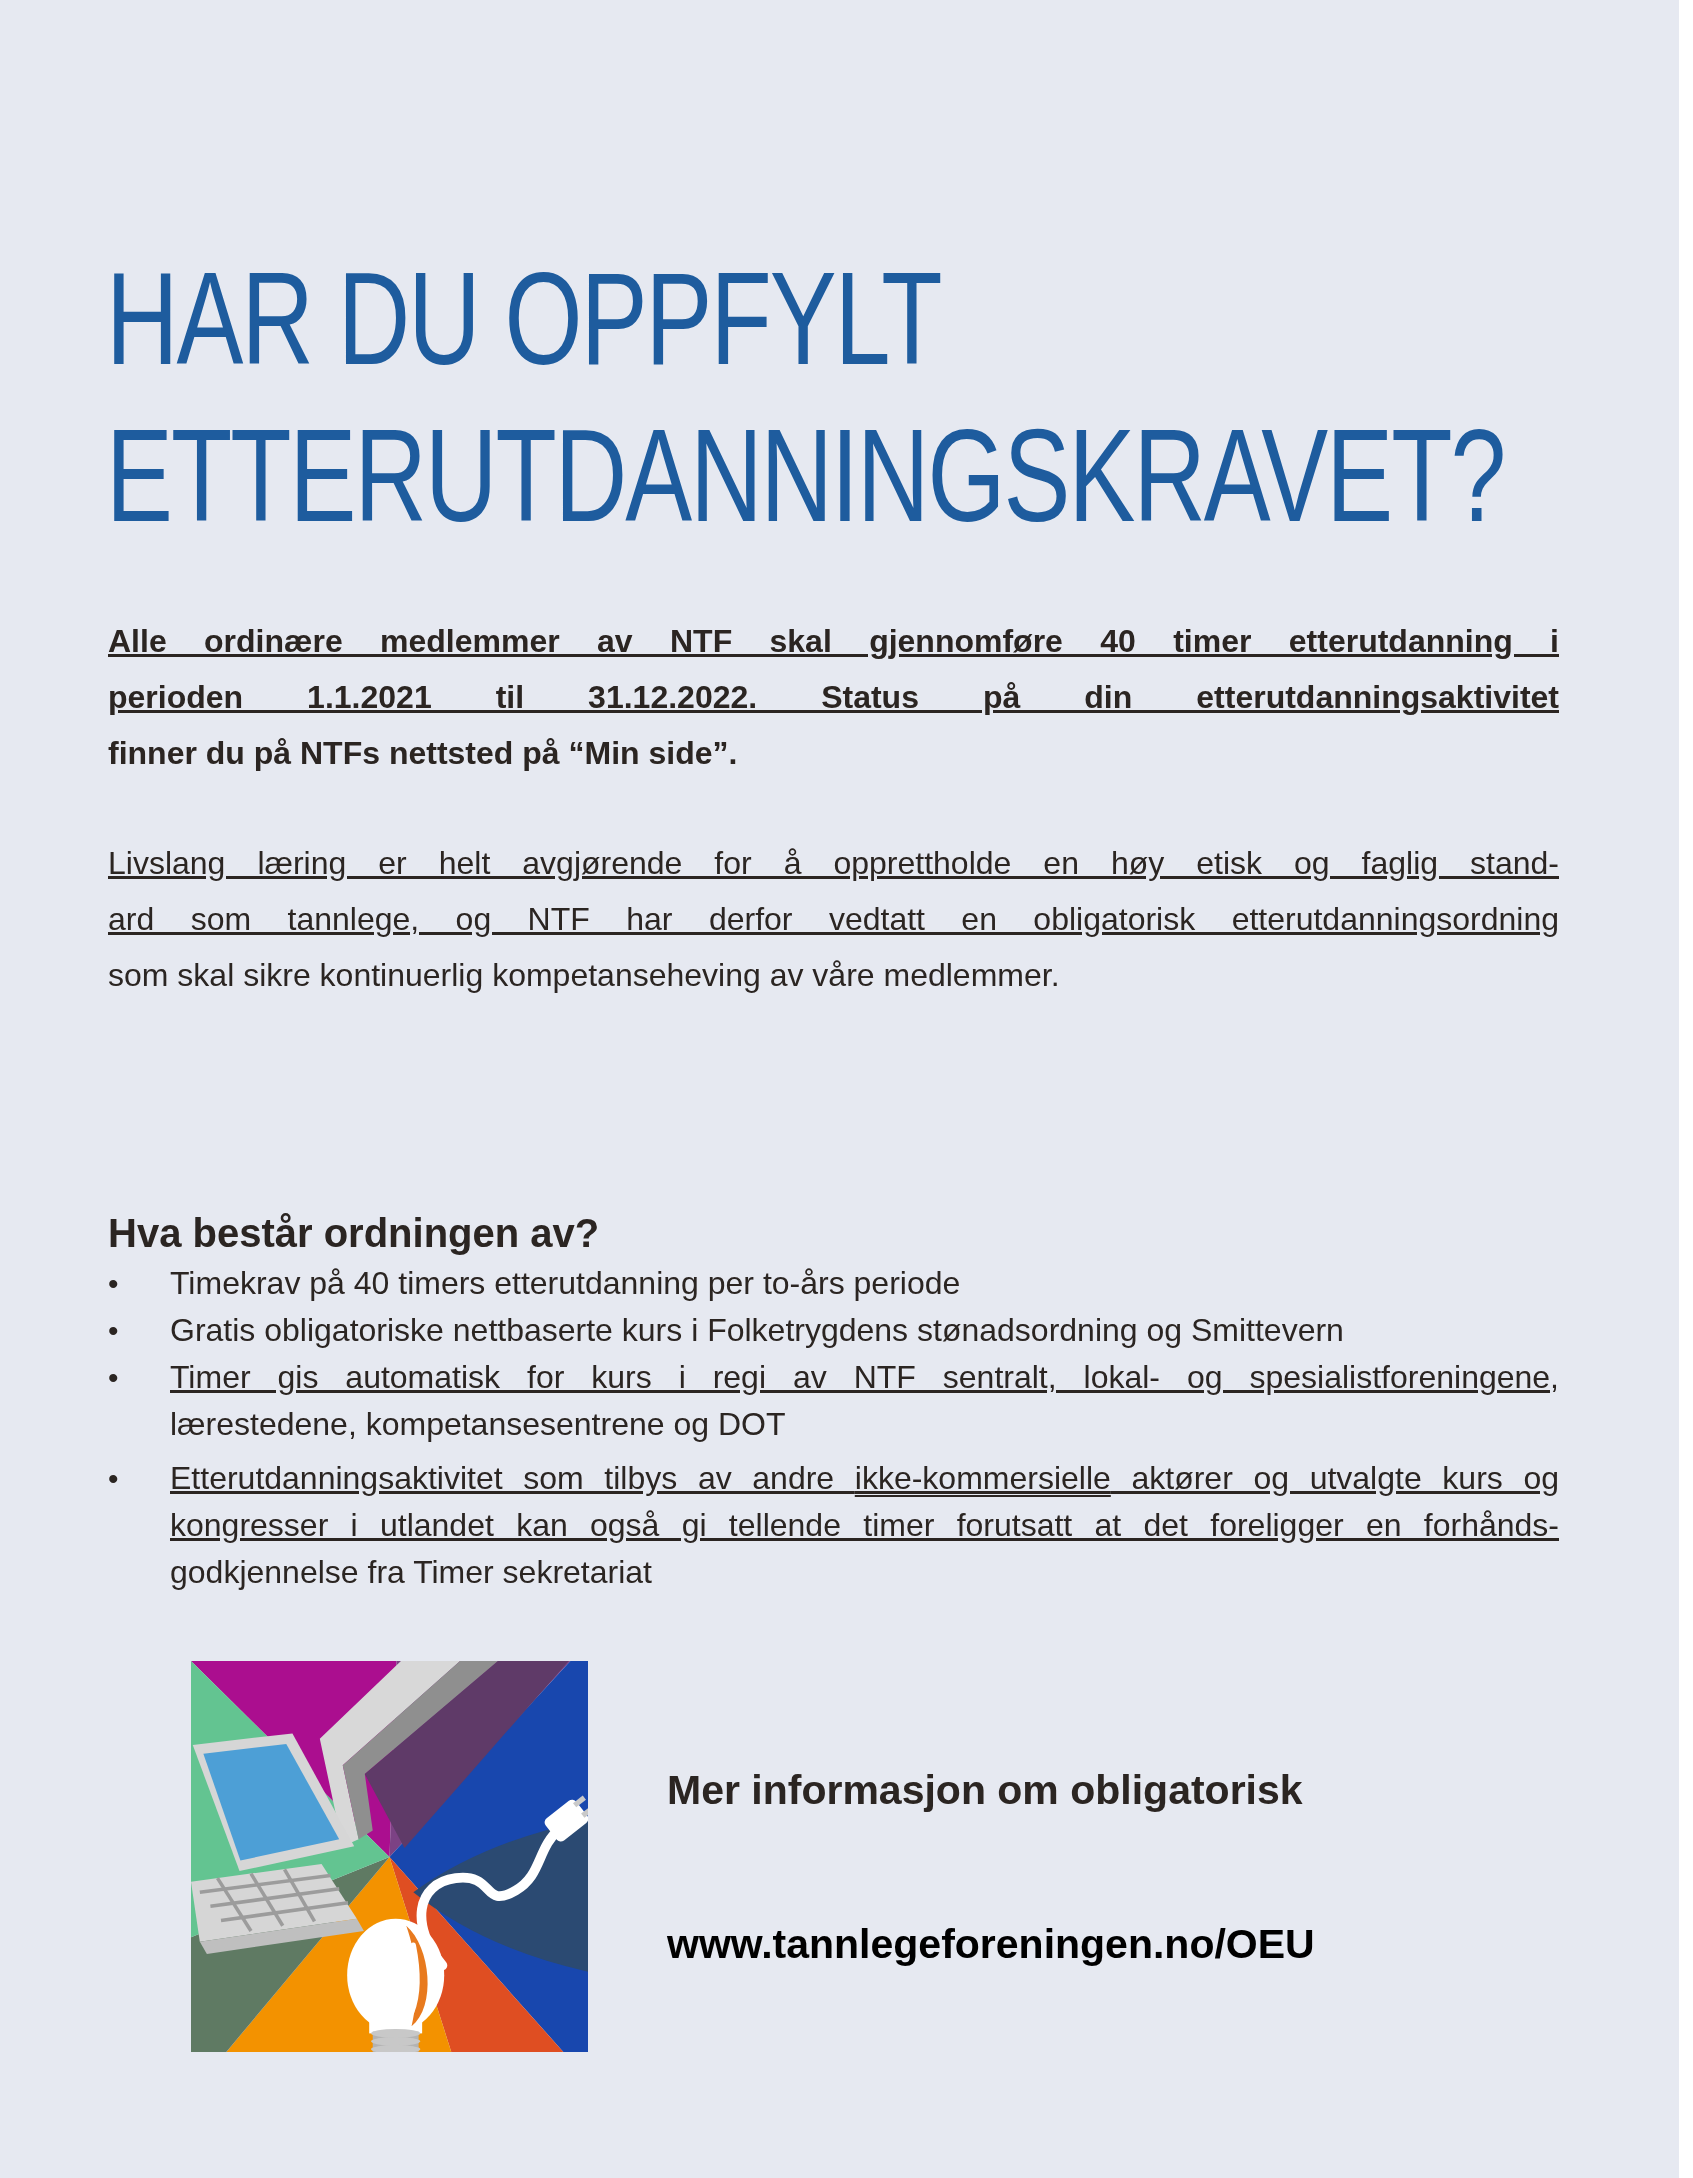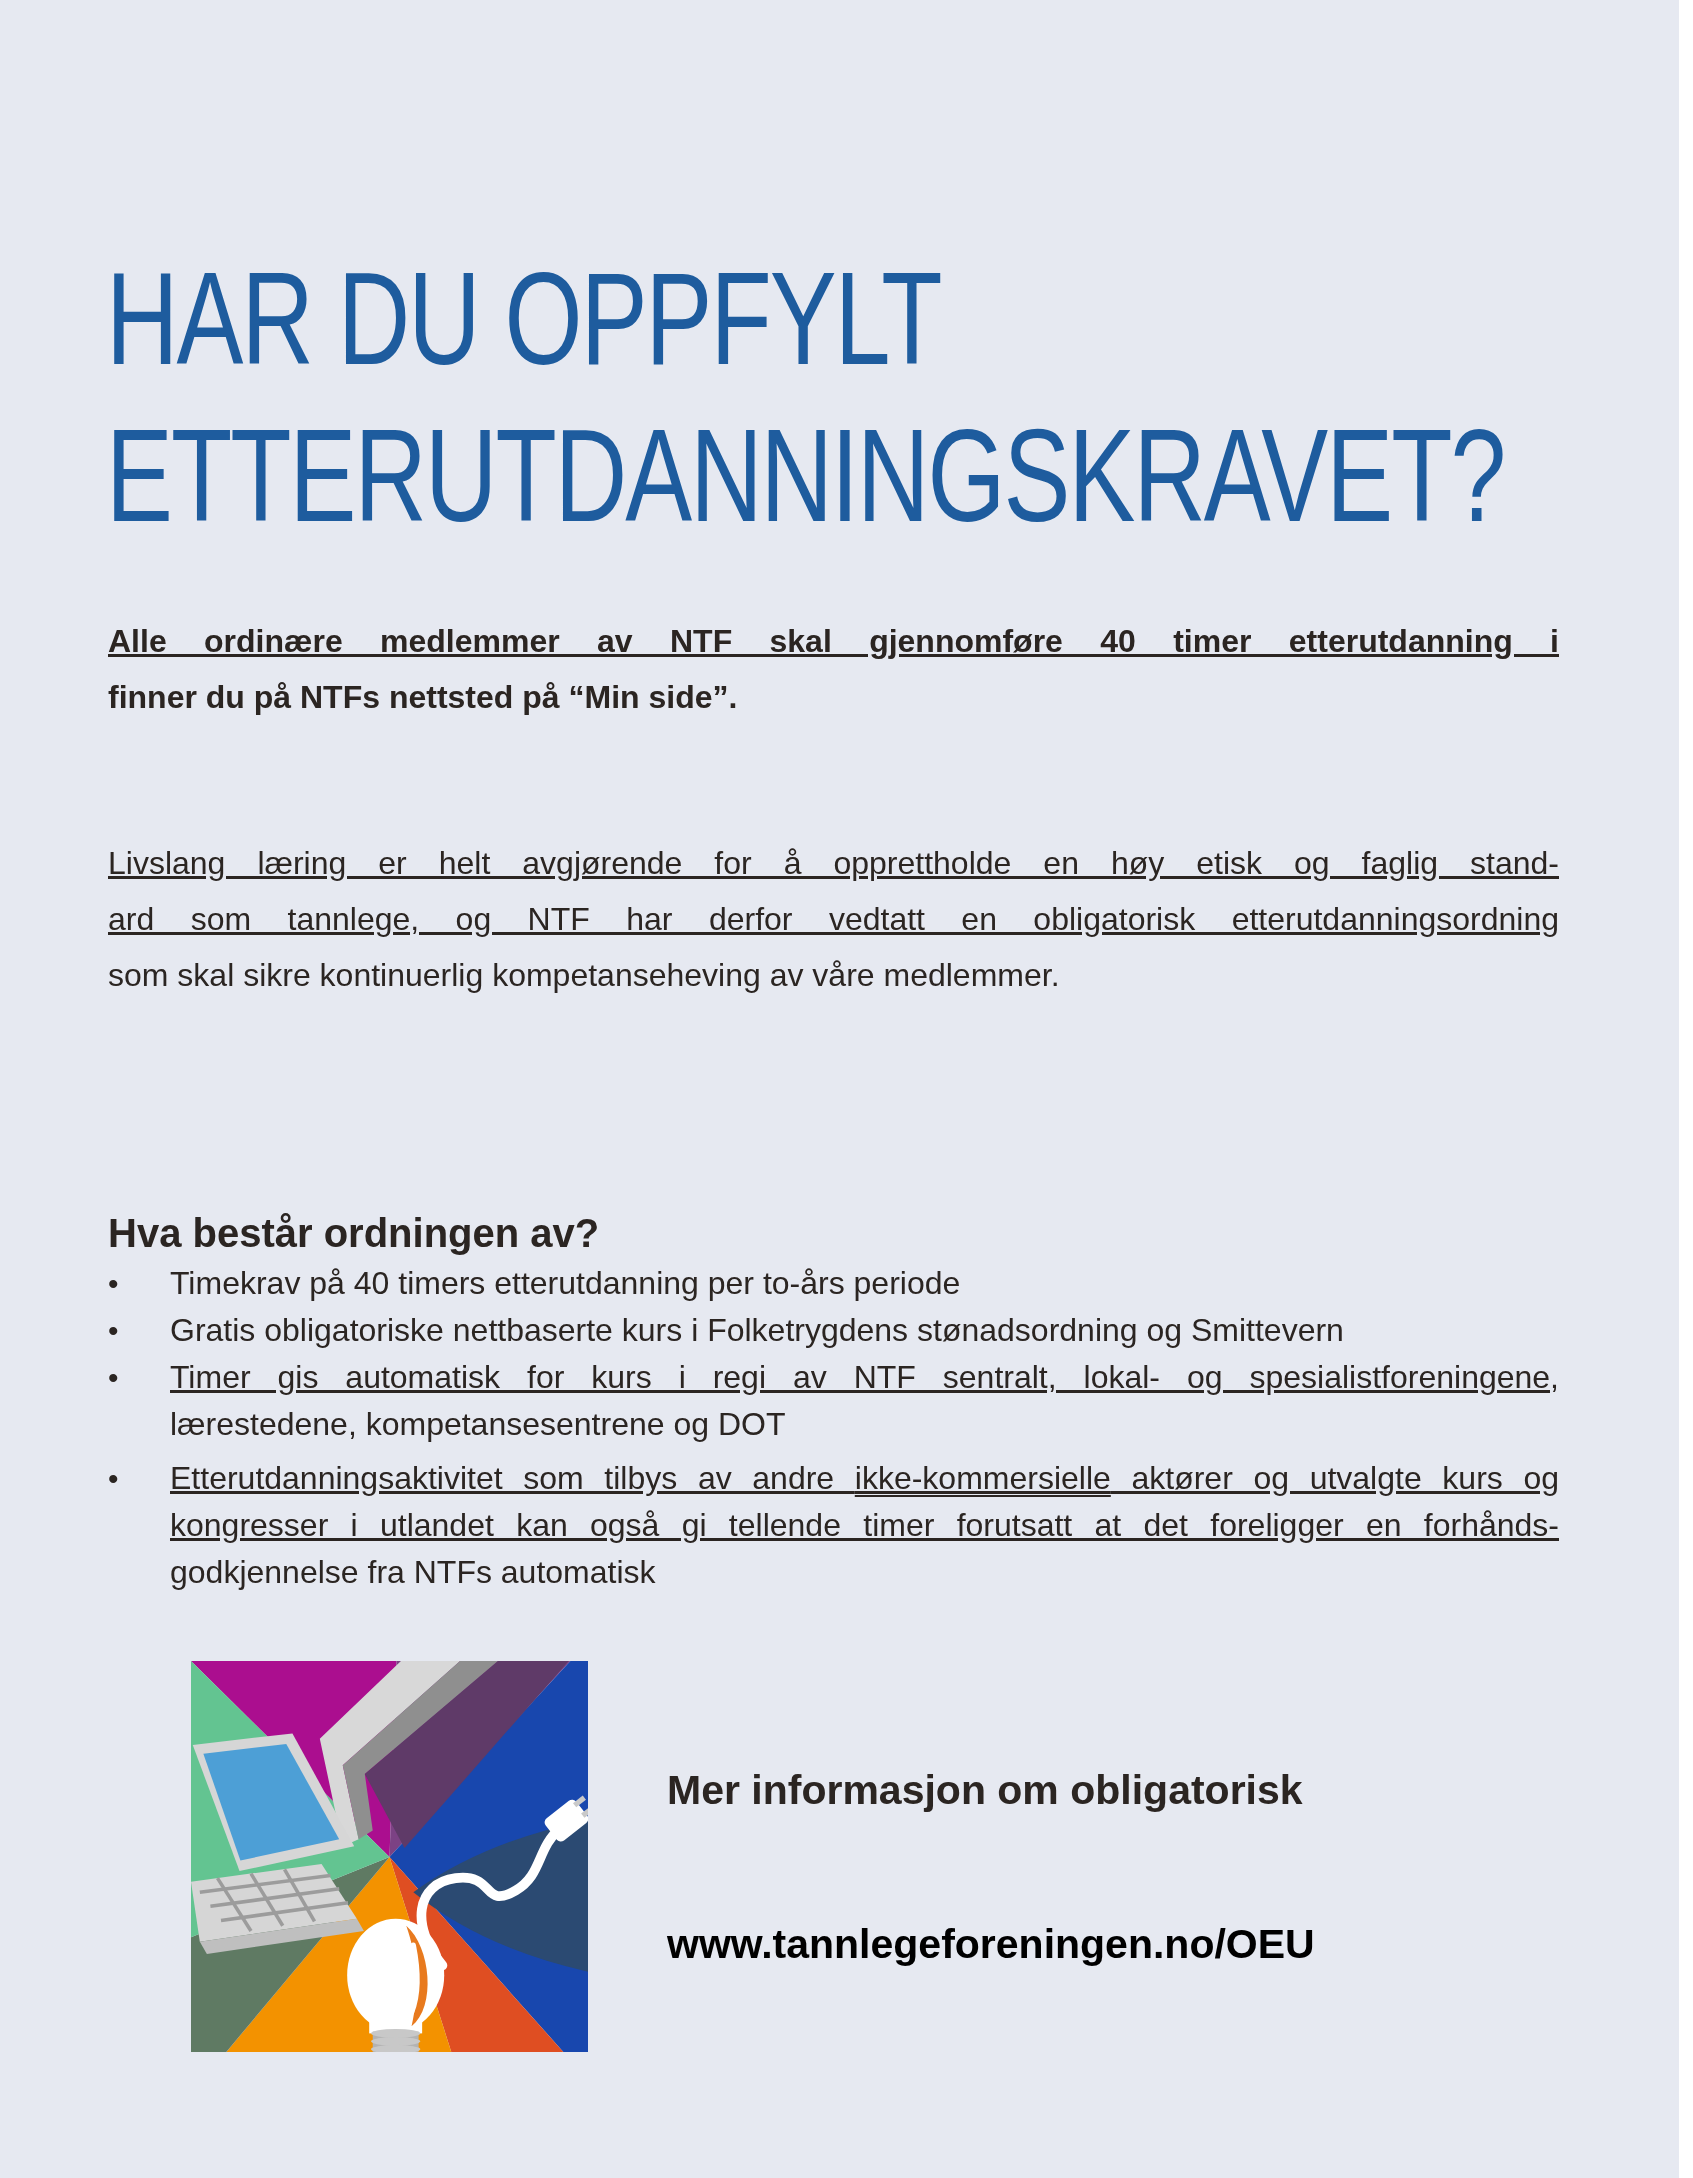--- a/index.html
+++ b/index.html
@@ -41,20 +41,21 @@
 
 <div class="page">
 
   <div class="title">
     <div class="tline">HAR DU OPPFYLT</div>
     <div class="tline">ETTERUTDANNINGSKRAVET?</div>
   </div>
 
   <div class="para bold" style="top:613px;">
     <div class="jl">Alle ordinære medlemmer av NTF skal gjennomføre 40 timer etterutdanning i</div>
+    <div class="jl">perioden 1.1.2021 til 31.12.2022. Status på din etterutdanningsaktivitet</div>
     <div class="pl">finner du på NTFs nettsted på “Min side”.</div>
   </div>
 
   <div class="para" style="top:835px;">
     <div class="jl">Livslang læring er helt avgjørende for å opprettholde en høy etisk og faglig stand-</div>
     <div class="jl">ard som tannlege, og NTF har derfor vedtatt en obligatorisk etterutdanningsordning</div>
     <div class="pl">som skal sikre kontinuerlig kompetanseheving av våre medlemmer.</div>
   </div>
 
 
@@ -82,21 +83,21 @@
         <div class="jl">Timer gis automatisk for kurs i regi av NTF sentralt, lokal- og spesialistforeningene,</div>
         <div class="pl">lærestedene, kompetansesentrene og DOT</div>
       </div>
     </div>
 
     <div class="bitem gap">
       <div class="dot">•</div>
       <div class="btext">
         <div class="jl"><span>Etterutdanningsaktivitet som tilbys av andre </span><span class="u">ikke-kommersielle</span><span> aktører og utvalgte kurs og</span></div>
         <div class="jl">kongresser i utlandet kan også gi tellende timer forutsatt at det foreligger en forhånds-</div>
-        <div class="pl">godkjennelse fra NTFs automatisk</div>
+        <div class="pl">godkjennelse fra Timer sekretariat</div>
       </div>
     </div>
 
   </div>
 
   <div class="collage">
     <svg width="397" height="391" viewBox="0 0 450 443" xmlns="http://www.w3.org/2000/svg">
 
       <polygon points="0,0 233,0 225,222" fill="#AB0E8F"></polygon>
       <polygon points="233,0 430,0 225,222" fill="#7C4284"></polygon>

